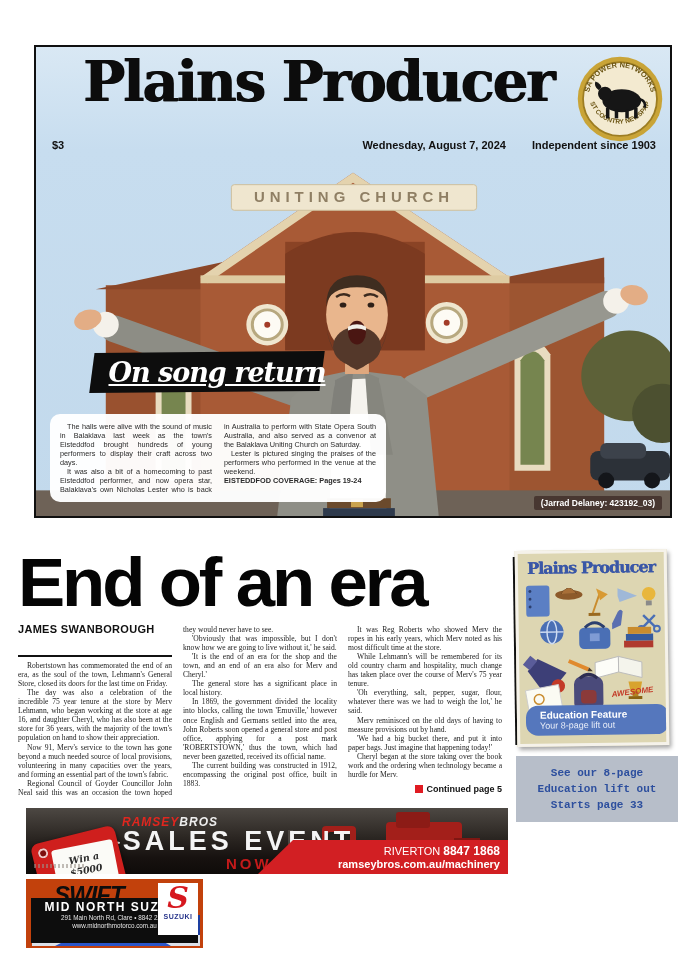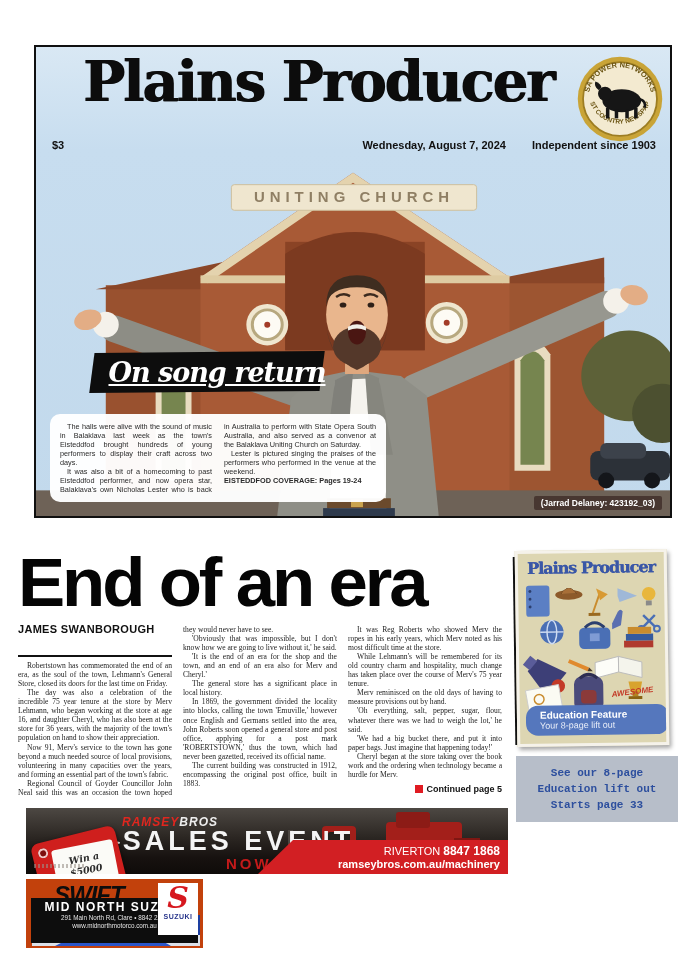--- a/index.html
+++ b/index.html
@@ -252,22 +252,22 @@
             <p>The day was also a celebration of the incredible 75 year tenure at the store by Merv Lehmann, who began working at the store at age 16, and daughter Cheryl, who has also been at the store for 36 years, with the majority of the town's population on hand to show their appreciation.</p>
             <p>Now 91, Merv's service to the town has gone beyond a much needed source of local provisions, volunteering in many capacities over the years, and forming an essential part of the town's fabric.</p>
             <p>Regional Council of Goyder Councillor John Neal said this was an occasion the town hoped they would never have to see.</p>
             <p>'Obviously that was impossible, but I don't know how we are going to live without it,' he said.</p>
             <p>'It is the end of an era for the shop and the town, and an end of an era also for Merv and Cheryl.'</p>
             <p>The general store has a significant place in local history.</p>
             <p>In 1869, the government divided the locality into blocks, calling the town 'Emuville,' however once English and Germans settled into the area, John Roberts soon opened a general store and post office, applying for a post mark 'ROBERTSTOWN,' thus the town, which had never been gazetted, received its official name.</p>
             <p>The current building was constructed in 1912, encompassing the original post office, built in 1883.</p>
             <p>It was Reg Roberts who showed Merv the ropes in his early years, which Merv noted as his most difficult time at the store.</p>
             <p>While Lehmann's will be remembered for its old country charm and hospitality, much change has taken place over the course of Merv's 75 year tenure.</p>
+            <p>'Oh everything, salt, pepper, sugar, flour, whatever there was we had to weigh the lot,' he said.</p>
             <p>Merv reminisced on the old days of having to measure provisions out by hand.</p>
-            <p>'Oh everything, salt, pepper, sugar, flour, whatever there was we had to weigh the lot,' he said.</p>
             <p>'We had a big bucket there, and put it into paper bags. Just imagine that happening today!'</p>
             <p>Cheryl began at the store taking over the book work and the ordering when technology became a hurdle for Merv.</p>
           </div>
         <div class="continued"><span class="sq"></span><span>Continued page 5</span></div>
       </div>
     </div>
 
     <div class="sidebar">
       <div class="promo-card">
         <div class="promo-mast">Plains Producer</div>

